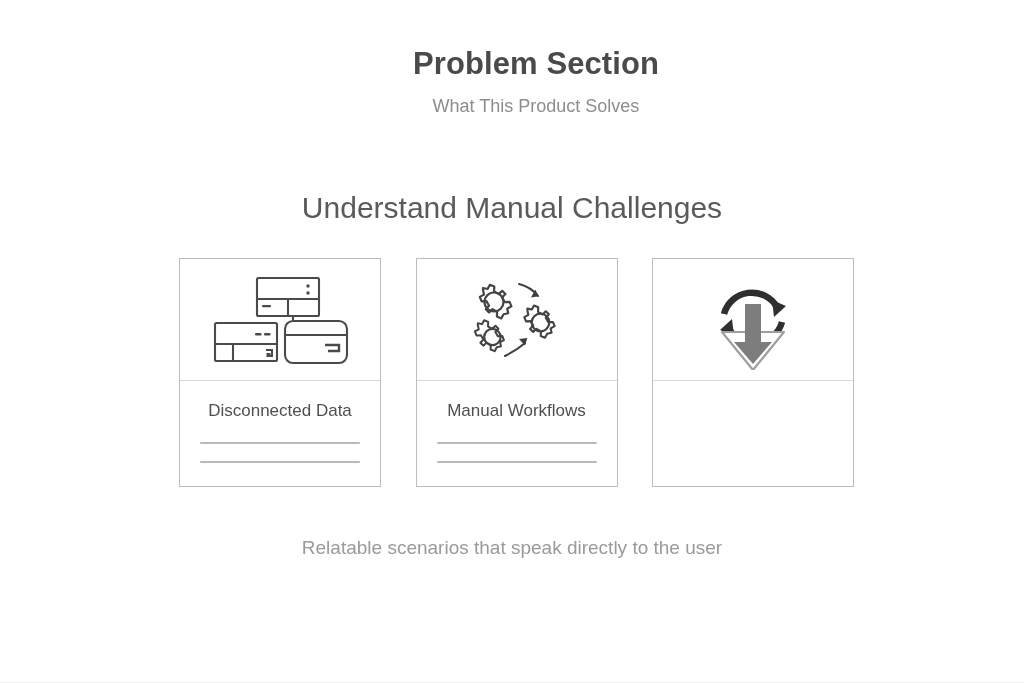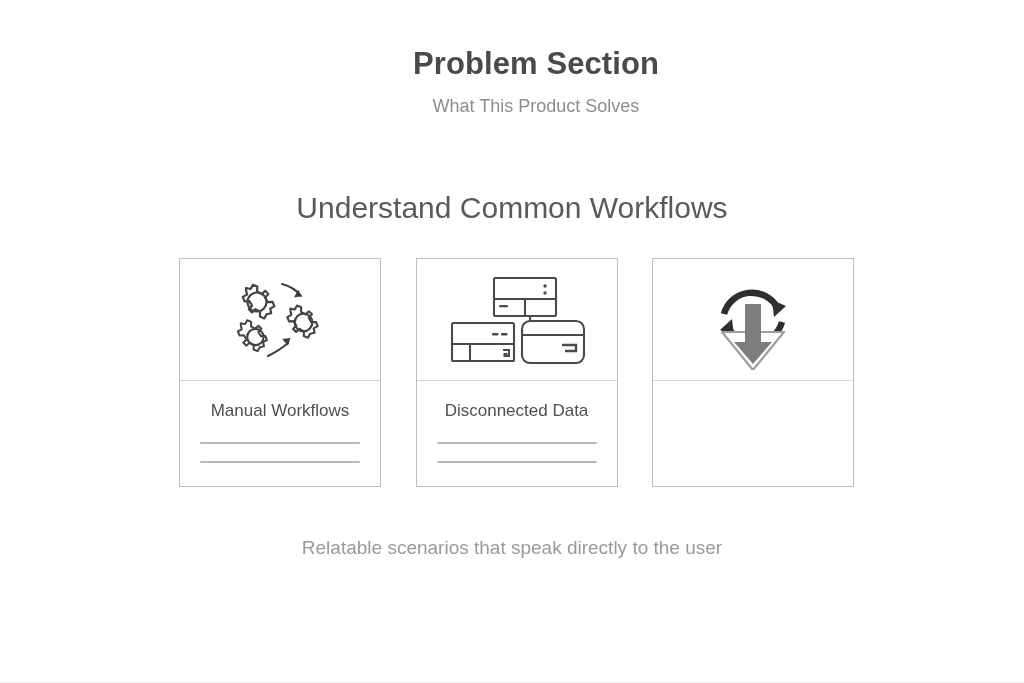--- a/index.html
+++ b/index.html
@@ -136,23 +136,68 @@
 </head>
 <body>
 
 <div class="slide">
 
   <div class="header">
     <h1 class="title">Problem Section</h1>
     <p class="subtitle">What This Product Solves</p>
   </div>
 
-  <h2 class="section-heading">Understand Common Workflows</h2>
+  <h2 class="section-heading">Understand Manual Challenges</h2>
 
   <div class="cards">
+
+    <div class="card">
+      <div class="card-icon-area">
+        <span>
+          <svg width="150" height="94" viewBox="0 0 150 94" fill="none">
+            <g stroke="#4a4a4a" stroke-width="2.1" fill="#ffffff" stroke-linejoin="round">
+
+              <rect x="52" y="5" width="62" height="38" rx="1.5"></rect>
+              <line x1="52" y1="26" x2="114" y2="26"></line>
+              <line x1="83" y1="26" x2="83" y2="43"></line>
+
+              <path d="M88 43 v9 q0 4 -4 4 h-2" fill="none"></path>
+
+              <rect x="10" y="50" width="62" height="38" rx="1.5"></rect>
+              <line x1="10" y1="71" x2="72" y2="71"></line>
+              <line x1="28" y1="71" x2="28" y2="88"></line>
+
+              <rect x="80" y="48" width="62" height="42" rx="8"></rect>
+              <line x1="80" y1="62" x2="142" y2="62"></line>
+            </g>
+            <g fill="#4a4a4a">
+
+              <circle cx="103" cy="13" r="1.7"></circle>
+              <circle cx="103" cy="20" r="1.7"></circle>
+
+              <rect x="57" y="32" width="9" height="2.3" rx="1"></rect>
+
+              <rect x="50" y="60" width="6.5" height="2.6" rx="1"></rect>
+              <rect x="59" y="60" width="6.5" height="2.6" rx="1"></rect>
+
+              <path d="M61 77 h6 v6 h-4.5 v-2 h3" fill="none" stroke="#4a4a4a" stroke-width="2"></path>
+
+              <path d="M120 72 h14 v6 h-11" fill="none" stroke="#4a4a4a" stroke-width="2.4"></path>
+            </g>
+          </svg>
+        </span>
+      </div>
+      <div class="card-body">
+        <div class="card-label">Disconnected Data</div>
+        <div class="placeholder-lines">
+          <div class="ph-line"></div>
+          <div class="ph-line"></div>
+        </div>
+      </div>
+    </div>
 
     <div class="card">
       <div class="card-icon-area">
         <span>
           <svg width="112" height="96" viewBox="0 0 112 96" fill="none">
             <g stroke="#444" stroke-width="2.2" fill="none" stroke-linejoin="round">
 
               <path d="M40 10 l4.6 1 2.3-4.2 4.4 1.8 -0.2 4.8 4.6 2.7 3.5-3.3 3.2 3.2 -3.3 3.5 2.7 4.6 4.8-0.2 1.8 4.4 -4.2 2.3 1 4.6 -4.6 1 -2.3 4.2 -4.4-1.8 0.2-4.8 -4.6-2.7 -3.5 3.3 -3.2-3.2 3.3-3.5 -2.7-4.6 -4.8 0.2 -1.8-4.4 4.2-2.3 -1-4.6z" transform="translate(-18,6) scale(1.0)"></path>
               <circle cx="33" cy="30" r="9.5"></circle>
 
@@ -178,65 +223,20 @@
         <div class="placeholder-lines">
           <div class="ph-line"></div>
           <div class="ph-line"></div>
         </div>
       </div>
     </div>
 
     <div class="card">
       <div class="card-icon-area">
         <span>
-          <svg width="150" height="94" viewBox="0 0 150 94" fill="none">
-            <g stroke="#4a4a4a" stroke-width="2.1" fill="#ffffff" stroke-linejoin="round">
-
-              <rect x="52" y="5" width="62" height="38" rx="1.5"></rect>
-              <line x1="52" y1="26" x2="114" y2="26"></line>
-              <line x1="83" y1="26" x2="83" y2="43"></line>
-
-              <path d="M88 43 v9 q0 4 -4 4 h-2" fill="none"></path>
-
-              <rect x="10" y="50" width="62" height="38" rx="1.5"></rect>
-              <line x1="10" y1="71" x2="72" y2="71"></line>
-              <line x1="28" y1="71" x2="28" y2="88"></line>
-
-              <rect x="80" y="48" width="62" height="42" rx="8"></rect>
-              <line x1="80" y1="62" x2="142" y2="62"></line>
-            </g>
-            <g fill="#4a4a4a">
-
-              <circle cx="103" cy="13" r="1.7"></circle>
-              <circle cx="103" cy="20" r="1.7"></circle>
-
-              <rect x="57" y="32" width="9" height="2.3" rx="1"></rect>
-
-              <rect x="50" y="60" width="6.5" height="2.6" rx="1"></rect>
-              <rect x="59" y="60" width="6.5" height="2.6" rx="1"></rect>
-
-              <path d="M61 77 h6 v6 h-4.5 v-2 h3" fill="none" stroke="#4a4a4a" stroke-width="2"></path>
-
-              <path d="M120 72 h14 v6 h-11" fill="none" stroke="#4a4a4a" stroke-width="2.4"></path>
-            </g>
-          </svg>
-        </span>
-      </div>
-      <div class="card-body">
-        <div class="card-label">Disconnected Data</div>
-        <div class="placeholder-lines">
-          <div class="ph-line"></div>
-          <div class="ph-line"></div>
-        </div>
-      </div>
-    </div>
-
-    <div class="card">
-      <div class="card-icon-area">
-        <span>
           <svg width="110" height="100" viewBox="0 0 110 100" fill="none">
 
             <g stroke="#2f2f2f" stroke-width="6.5" fill="none" stroke-linecap="butt">
               <path d="M26 44 a29 29 0 0 1 53 -7"></path>
               <path d="M84 52 a29 29 0 0 1 -53 7"></path>
             </g>
             <path d="M74 30 l14 6 -12 11 z" fill="#2f2f2f"></path>
             <path d="M36 66 l-14 -6 12 -11 z" fill="#2f2f2f"></path>
 
             <path d="M24 62 h62 l-31 38 z" fill="#ffffff" stroke="#9e9e9e" stroke-width="2.2" stroke-linejoin="round"></path>

